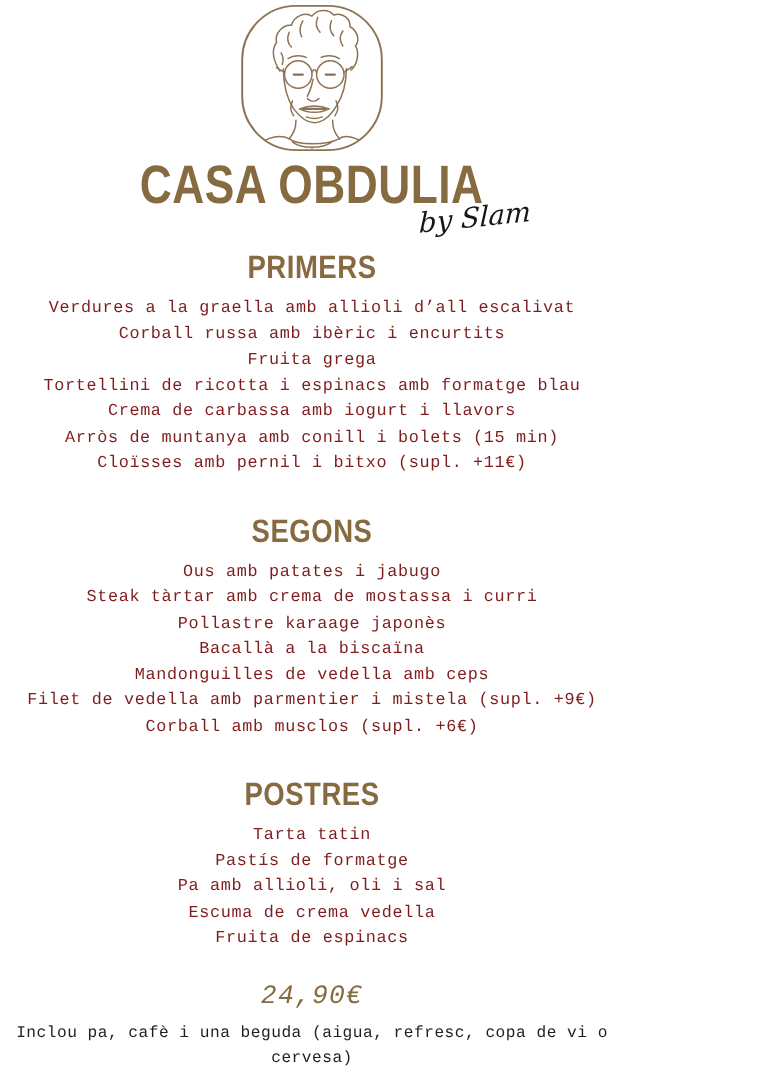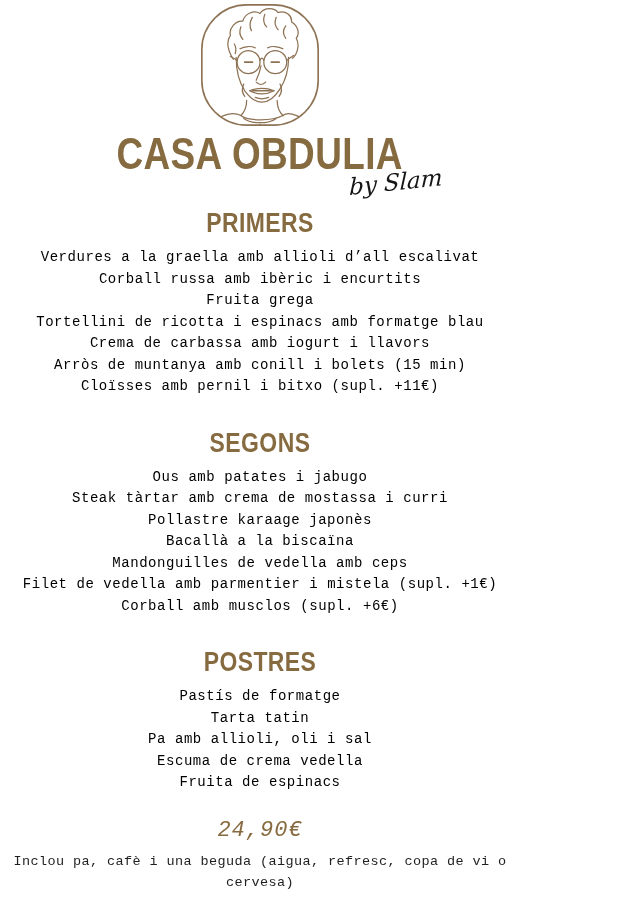--- a/index.html
+++ b/index.html
@@ -55,21 +55,21 @@
     transform-origin: center;
     margin-top: 30px;
     margin-bottom: 9px;
   }
   .section-heading.first { margin-top: 31px; }
   .menu-item {
     font-family: "Liberation Mono", monospace;
     font-size: 14px;
     line-height: 21.5px;
     letter-spacing: 0.55px;
-    color: #000000;
+    color: #7f1d1d;
     white-space: nowrap;
   }
   .price {
     font-family: "Liberation Mono", monospace;
     font-size: 22px;
     line-height: 24px;
     letter-spacing: 1px;
     color: #876b40;
     margin-top: 25px;
     font-style: italic;
@@ -169,29 +169,29 @@
   </div>
 
   
   <div class="section-heading">SEGONS</div>
   <div>
     <div class="menu-item">Ous amb patates i jabugo</div>
     <div class="menu-item">Steak tàrtar amb crema de mostassa i curri</div>
     <div class="menu-item">Pollastre karaage japonès</div>
     <div class="menu-item">Bacallà a la biscaïna</div>
     <div class="menu-item">Mandonguilles de vedella amb ceps</div>
-    <div class="menu-item">Filet de vedella amb parmentier i mistela (supl. +1€)</div>
+    <div class="menu-item">Filet de vedella amb parmentier i mistela (supl. +9€)</div>
     <div class="menu-item">Corball amb musclos (supl. +6€)</div>
   </div>
 
   
   <div class="section-heading">POSTRES</div>
   <div>
+    <div class="menu-item">Tarta tatin</div>
     <div class="menu-item">Pastís de formatge</div>
-    <div class="menu-item">Tarta tatin</div>
     <div class="menu-item">Pa amb allioli, oli i sal</div>
     <div class="menu-item">Escuma de crema vedella</div>
     <div class="menu-item">Fruita de espinacs</div>
   </div>
 
   
   <div class="price">24,90€</div>
   <div class="inclusions-note">Inclou pa, cafè i una beguda (aigua, refresc, copa de vi o cervesa)</div>
 
 </div>

